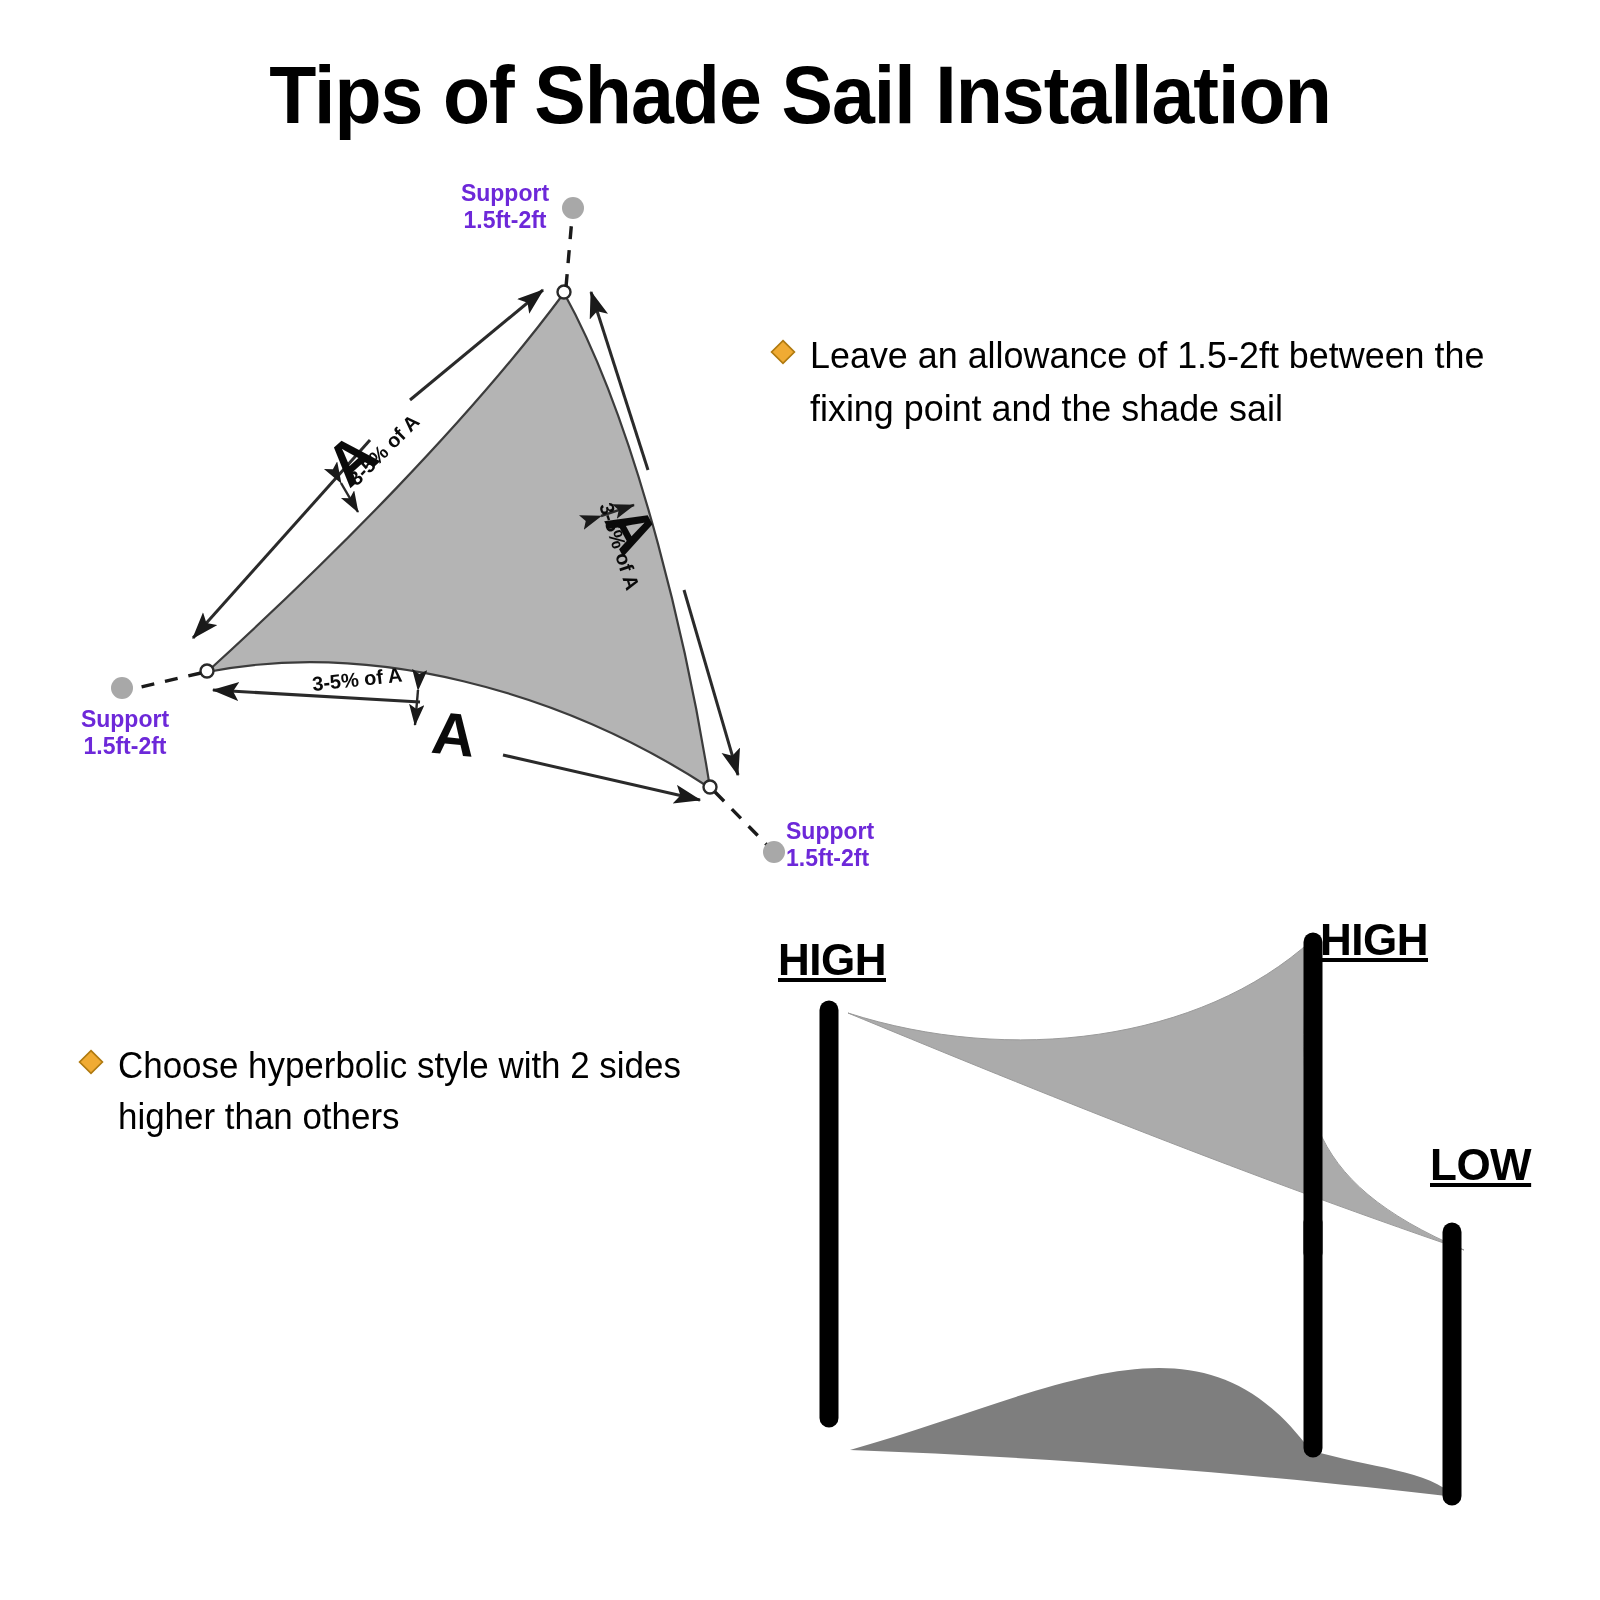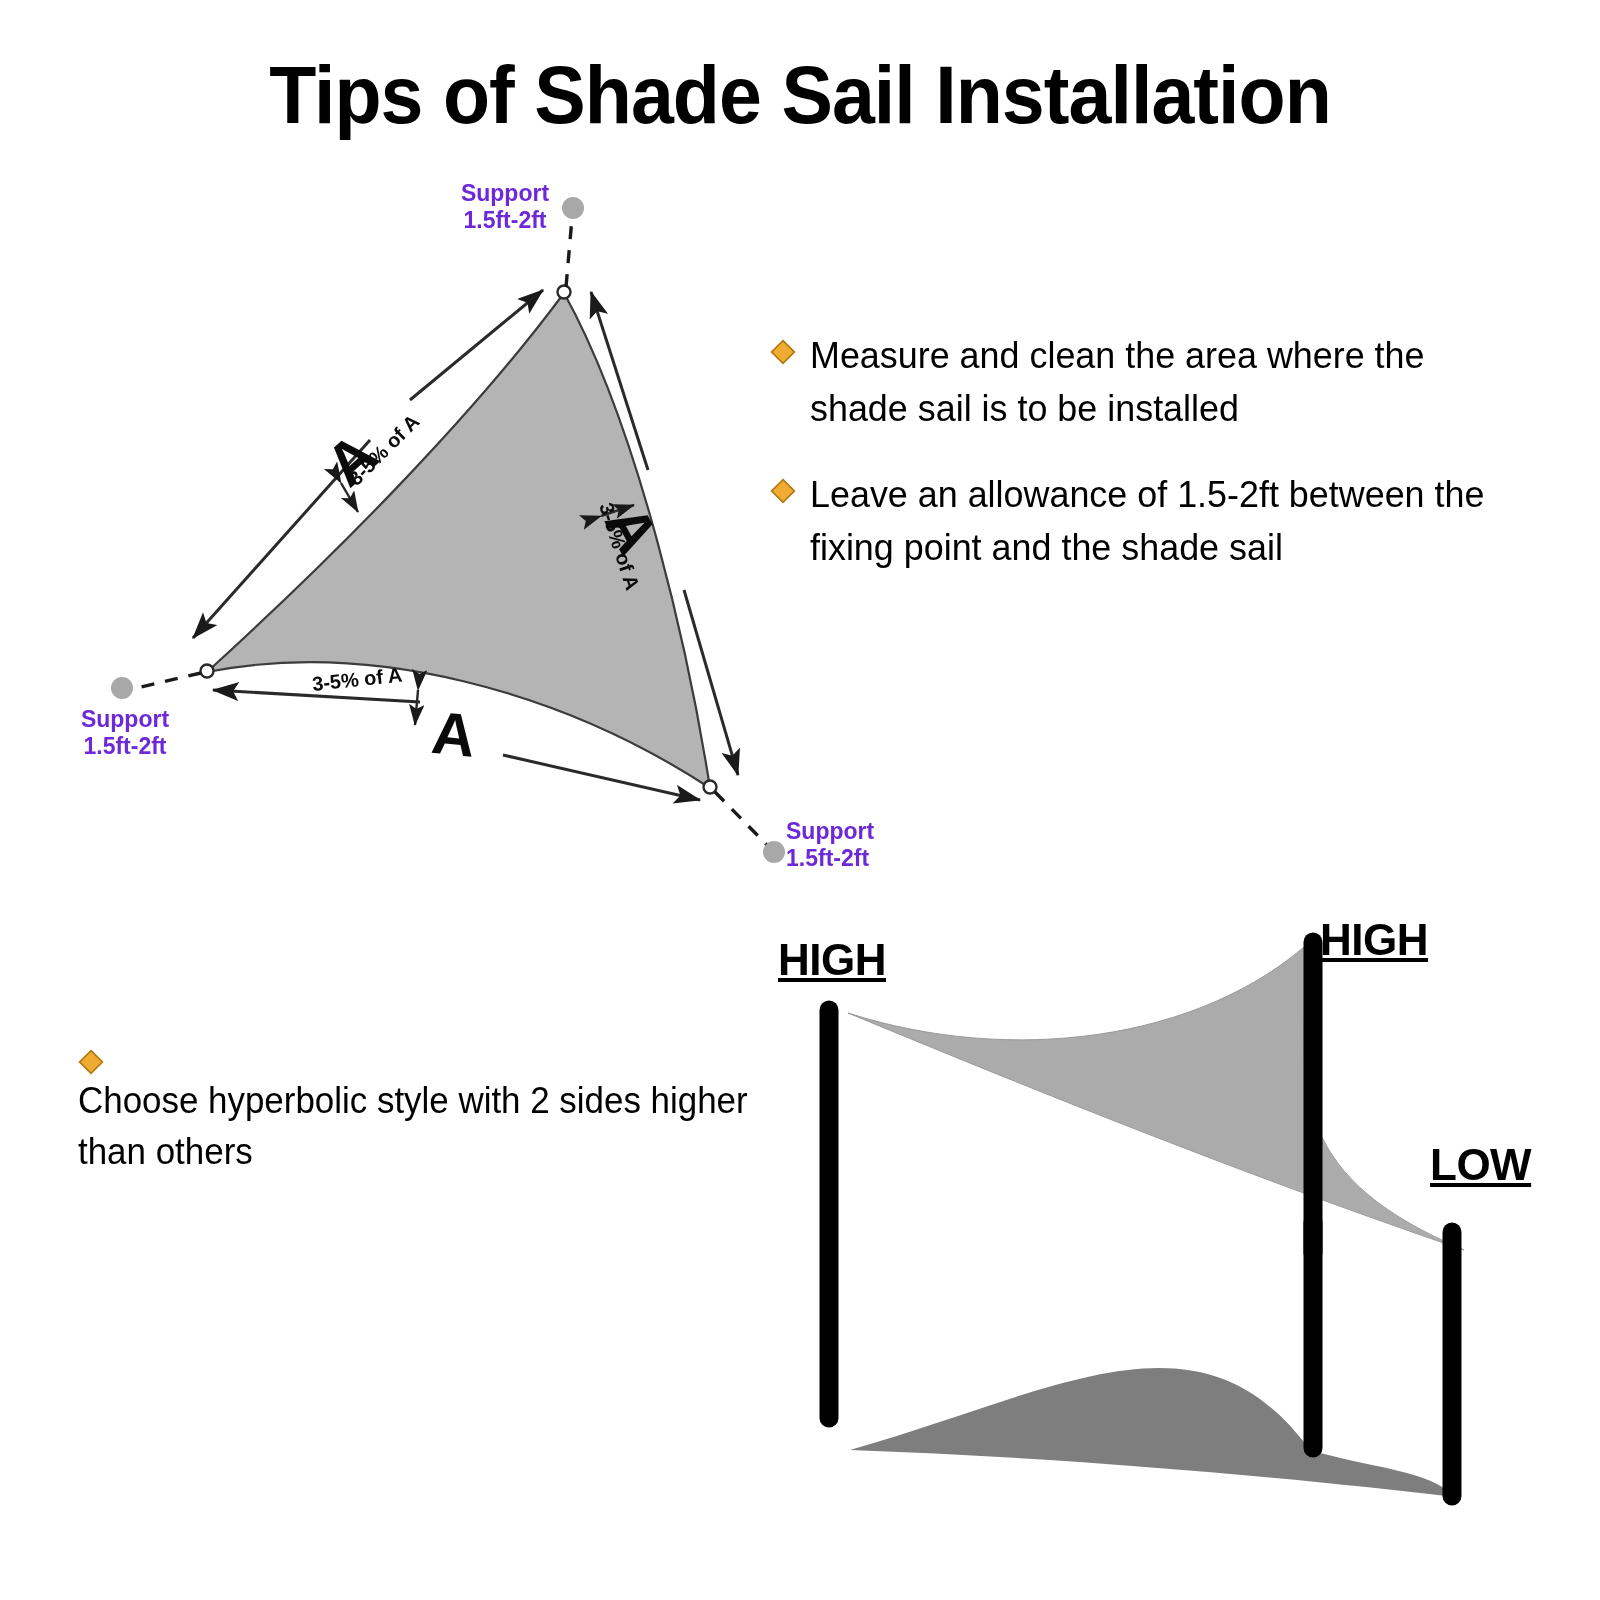--- a/index.html
+++ b/index.html
@@ -48,21 +48,21 @@
     position: absolute;
   }
   #bullets-top { left: 770px; top: 330px; width: 740px; }
   #bullets-bottom { left: 78px; top: 1040px; width: 700px; }
 
   .bullet-item {
     display: flex;
     align-items: flex-start;
     margin-bottom: 34px;
   }
-  #bullets-bottom .bullet-item { margin-bottom: 30px; flex-direction: column; }
+  #bullets-bottom .bullet-item { margin-bottom: 30px; }
 
   .bullet-diamond {
     flex: 0 0 auto;
     width: 26px;
     height: 26px;
     margin-top: 9px;
     margin-right: 14px;
   }
   .bullet-text {
     font-family: "Liberation Sans Narrow", "Liberation Sans", sans-serif;
@@ -187,26 +187,20 @@
   <line x1="1313" y1="942" x2="1313" y2="1253" stroke="#000000" stroke-width="19" stroke-linecap="round"></line>
   <line x1="1313" y1="1222" x2="1313" y2="1448" stroke="#000000" stroke-width="19" stroke-linecap="round"></line>
   <line x1="1452" y1="1232" x2="1452" y2="1496" stroke="#000000" stroke-width="19" stroke-linecap="round"></line>
 </svg>
 
 <div class="hl-label" style="left:778px; top:935px;">HIGH</div>
 <div class="hl-label" style="left:1320px; top:915px;">HIGH</div>
 <div class="hl-label" style="left:1430px; top:1140px;">LOW</div>
 
 <div class="bullet-list" id="bullets-top">
-  <div class="bullet-item">
-    <svg class="bullet-diamond" viewBox="0 0 24 24">
-      <polygon points="12,1.5 22.5,12 12,22.5 1.5,12" fill="#f0ab33" stroke="#b07a10" stroke-width="1.6"></polygon>
-    </svg>
-    <div class="bullet-text">Measure and clean the area where the shade sail is to be installed</div>
-  </div>
   <div class="bullet-item">
     <svg class="bullet-diamond" viewBox="0 0 24 24">
       <polygon points="12,1.5 22.5,12 12,22.5 1.5,12" fill="#f0ab33" stroke="#b07a10" stroke-width="1.6"></polygon>
     </svg>
     <div class="bullet-text">Leave an allowance of 1.5-2ft between the fixing point and the shade sail</div>
   </div>
 </div>
 
 <div class="bullet-list" id="bullets-bottom">
   <div class="bullet-item">

